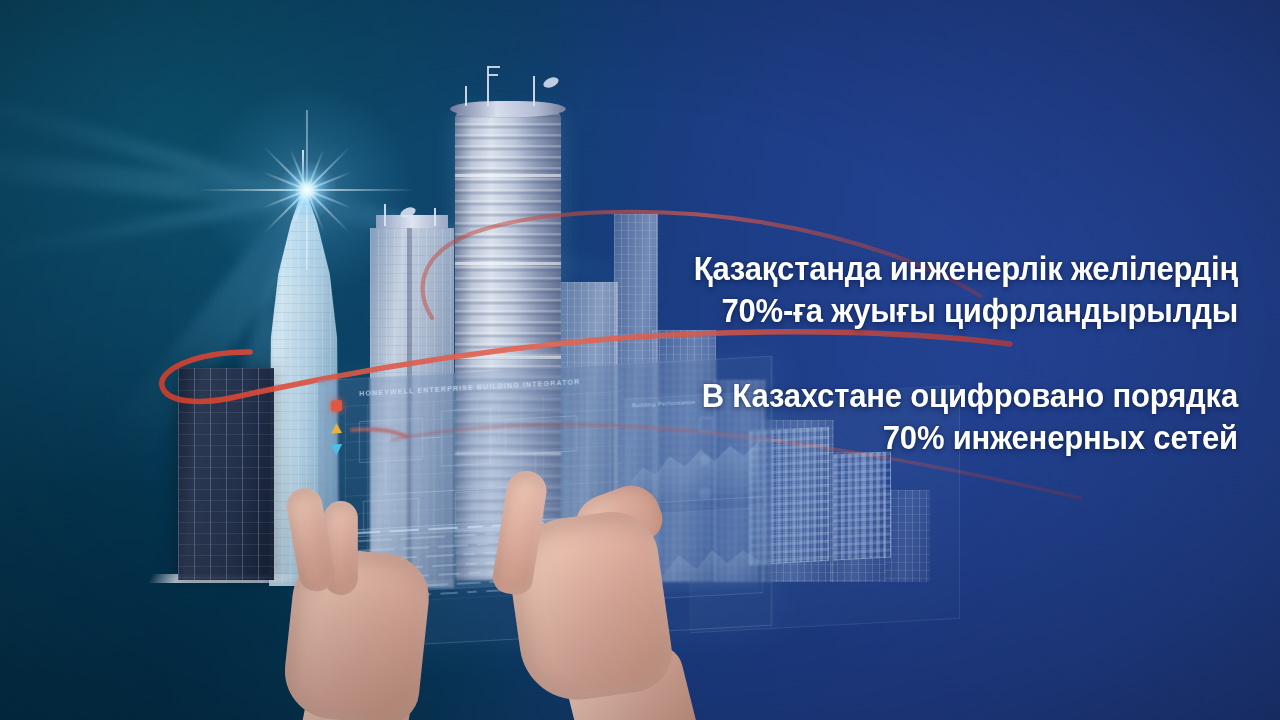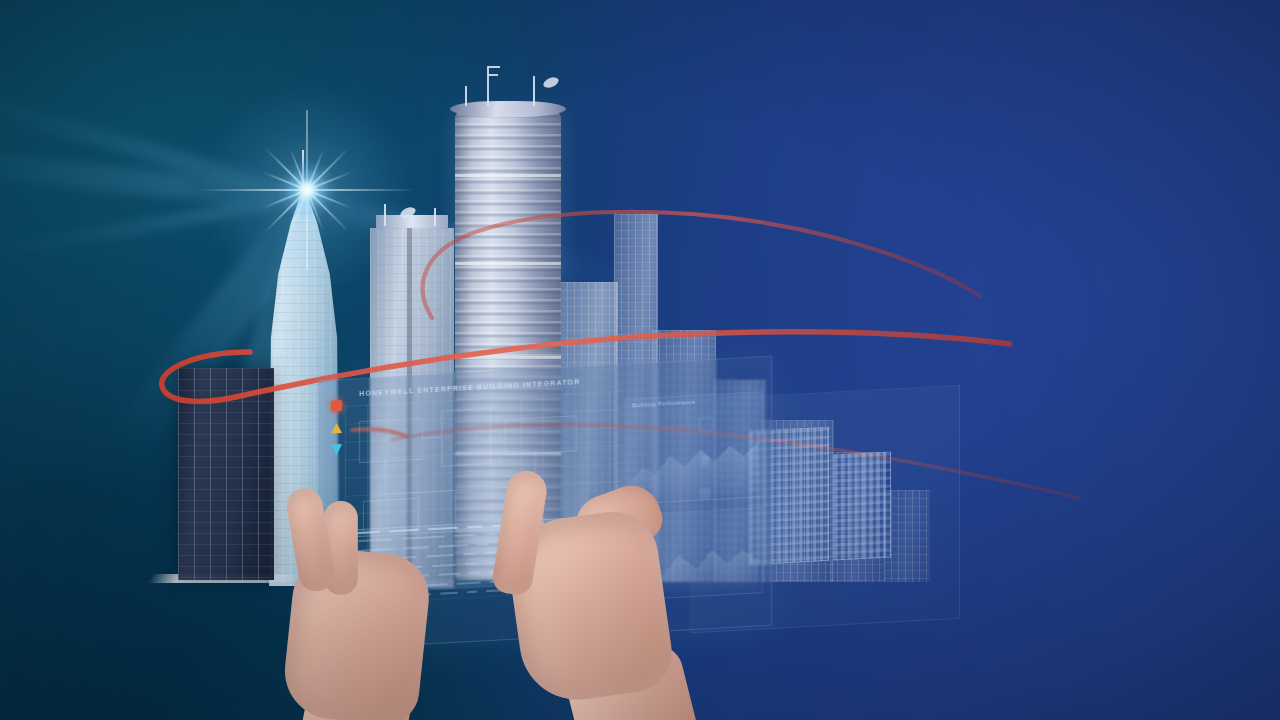--- a/index.html
+++ b/index.html
@@ -670,14 +670,20 @@
 
   <div class="hand hand-r">
     <div class="skin wrist"></div>
     <div class="skin knuck"></div>
     <div class="skin palm"></div>
     <div class="skin index"></div>
   </div>
 
   <div class="vignette"></div>
 
+  <div class="copy">
+    <div class="hl">Қазақстанда инженерлік желілердің</div>
+    <div class="hl">70%-ға жуығы цифрландырылды</div>
+    <div class="hl sec">В Казахстане оцифровано порядка</div>
+    <div class="hl">70% инженерных сетей</div>
+  </div>
 
 </div>
 
 </body></html>

